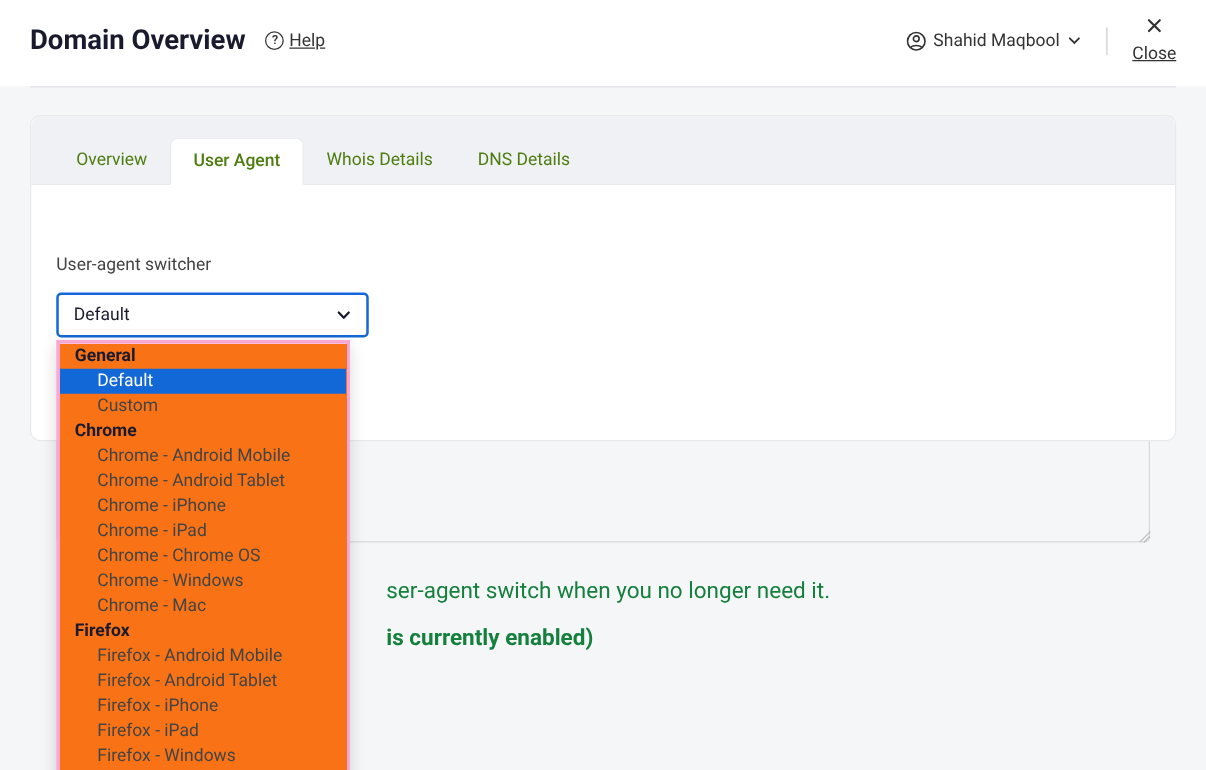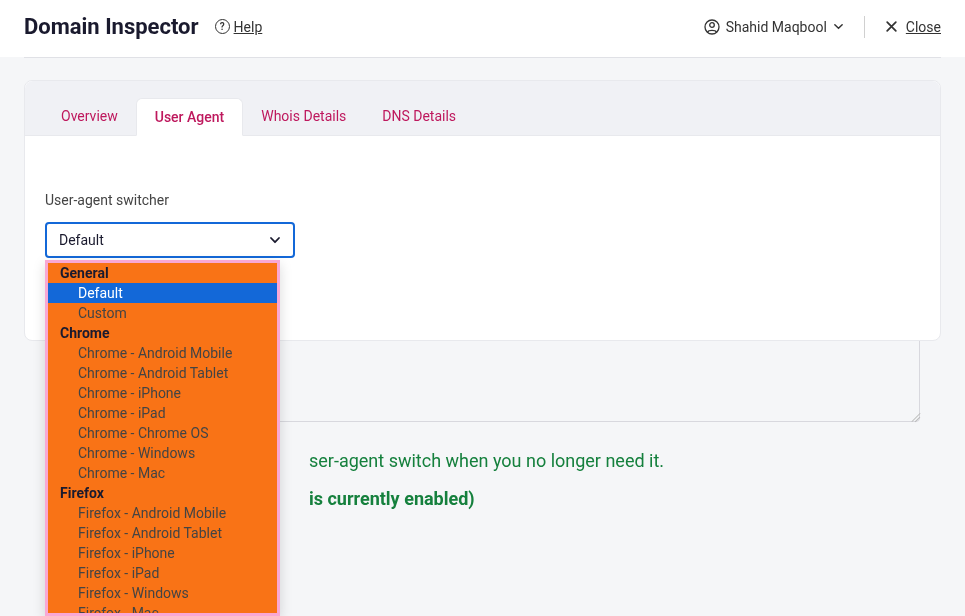--- a/index.html
+++ b/index.html
@@ -79,20 +79,21 @@
       height: 22px;
       background: #d0d0d0;
     }
     .close-btn {
       display: flex;
       align-items: center;
       gap: 8px;
       font-size: 14px;
       color: #333;
       cursor: pointer;
+      flex-direction: column;
     }
     .close-btn span:last-child {
       text-decoration: underline;
     }
     .hr-line {
       height: 1px;
       background: #e0e1e6;
       margin: 0 24px;
     }
     .main-panel {
@@ -107,21 +108,21 @@
       display: flex;
       padding: 16px 18px 0 18px;
       gap: 0;
       border-bottom: 1px solid #e8e9ed;
       background: #f0f1f5;
       border-radius: 8px 8px 0 0;
     }
     .tab {
       padding: 10px 18px;
       font-size: 14px;
-      color: #be185d;
+      color: #4d7c0f;
       cursor: pointer;
       border-radius: 6px 6px 0 0;
       position: relative;
       top: 1px;
     }
     .tab.active {
       background: #fff;
       border: 1px solid #e8e9ed;
       border-bottom: 1px solid #fff;
       font-weight: 500;
@@ -237,21 +238,21 @@
       border: 1px solid #d8d8de;
       border-radius: 4px;
       z-index: -1;
     }
   </style>
 </head>
 <body>
 
 <div class="header">
   <div class="header-left">
-    <div class="title">Domain Inspector</div>
+    <div class="title">Domain Overview</div>
     <div class="help-link">
       <span class="help-icon">?</span>
       <span>Help</span>
     </div>
   </div>
   <div class="header-right">
     <div class="user-menu">
       <span class="user-icon-circle">
         <svg viewBox="0 0 16 16" width="16" height="16" fill="none" stroke="#333" stroke-width="1.3">
           <circle cx="8" cy="8" r="7"></circle>

